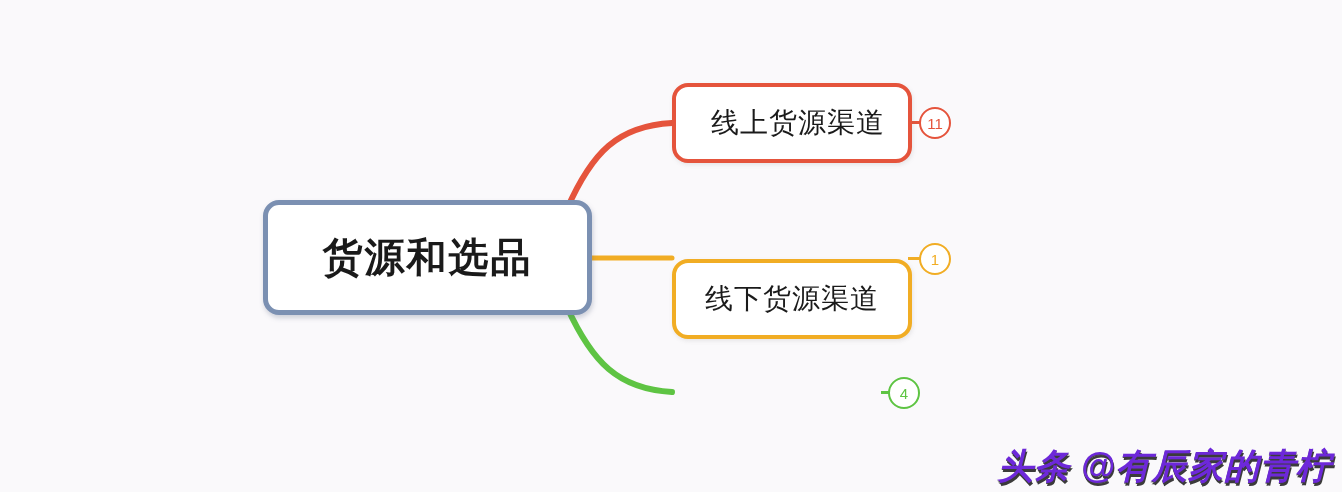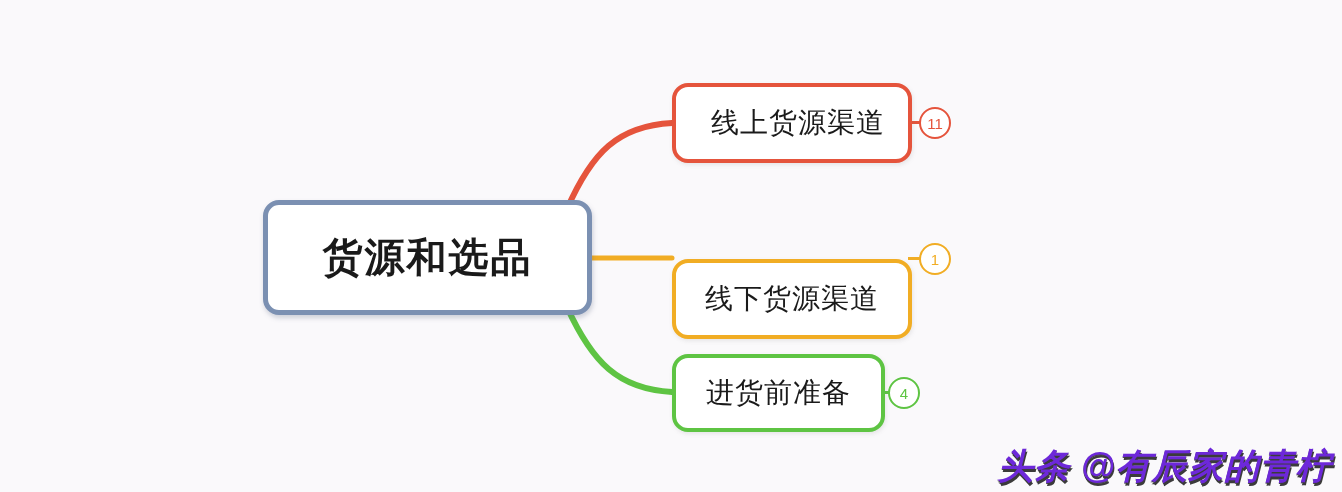--- a/index.html
+++ b/index.html
@@ -110,21 +110,18 @@
   </div>
   <div class="stem stem-0" style="background-color: rgb(229, 84, 60);"></div>
   <div class="badge badge-0" style="border-color: rgb(229, 84, 60); color: rgb(229, 84, 60); text-align: center;">11</div>
 
   <div class="node branch-node branch-1" style="border-color: rgb(241, 173, 36);">
     <span>线下货源渠道</span>
   </div>
   <div class="stem stem-1" style="background-color: rgb(241, 173, 36);"></div>
   <div class="badge badge-1" style="border-color: rgb(241, 173, 36); color: rgb(241, 173, 36);">1</div>
 
-  <div class="node branch-node branch-2" style="border-color: rgb(94, 196, 67);">
-    <span>进货前准备</span>
-  </div>
   <div class="stem stem-2" style="background-color: rgb(94, 196, 67);"></div>
   <div class="badge badge-2" style="border-color: rgb(94, 196, 67); color: rgb(94, 196, 67);">4</div>
 
   <div class="watermark">头条 @有辰家的青柠</div>
 
 </div>
 
 </body></html>

